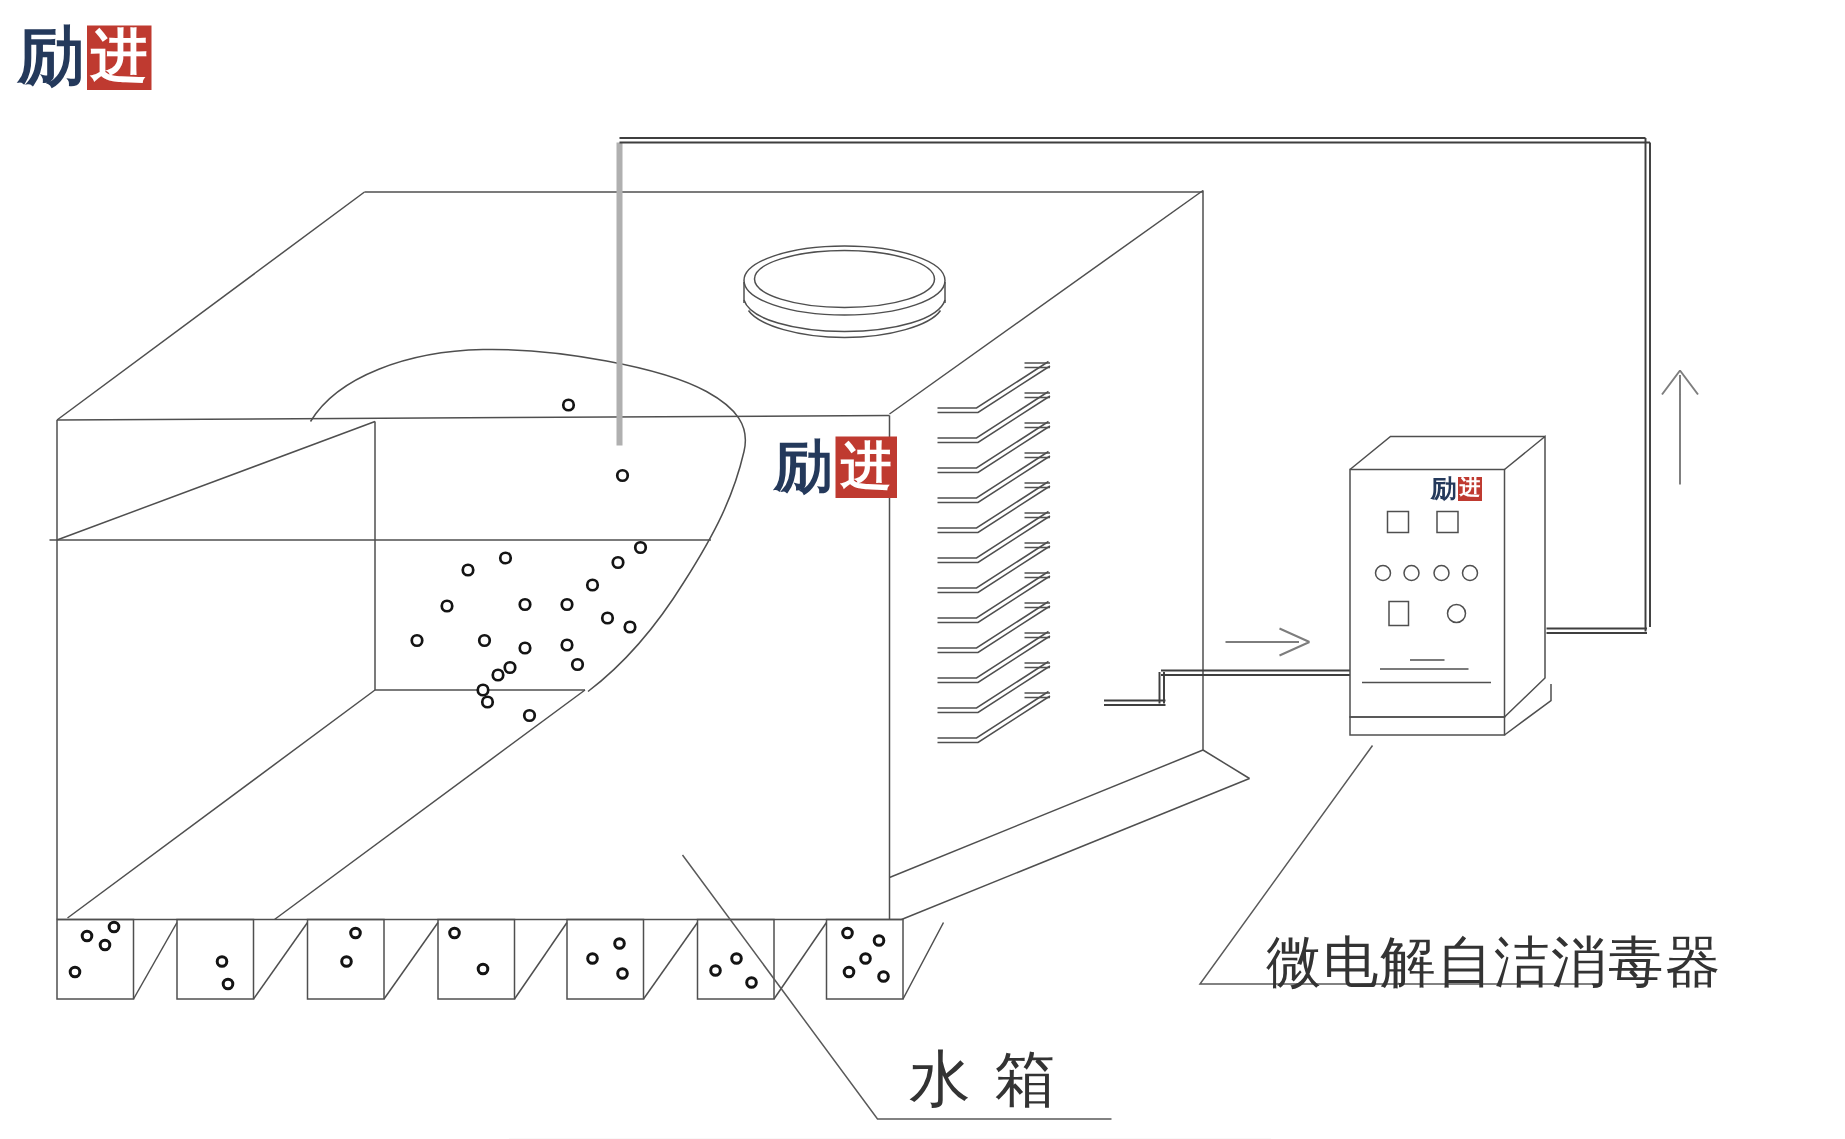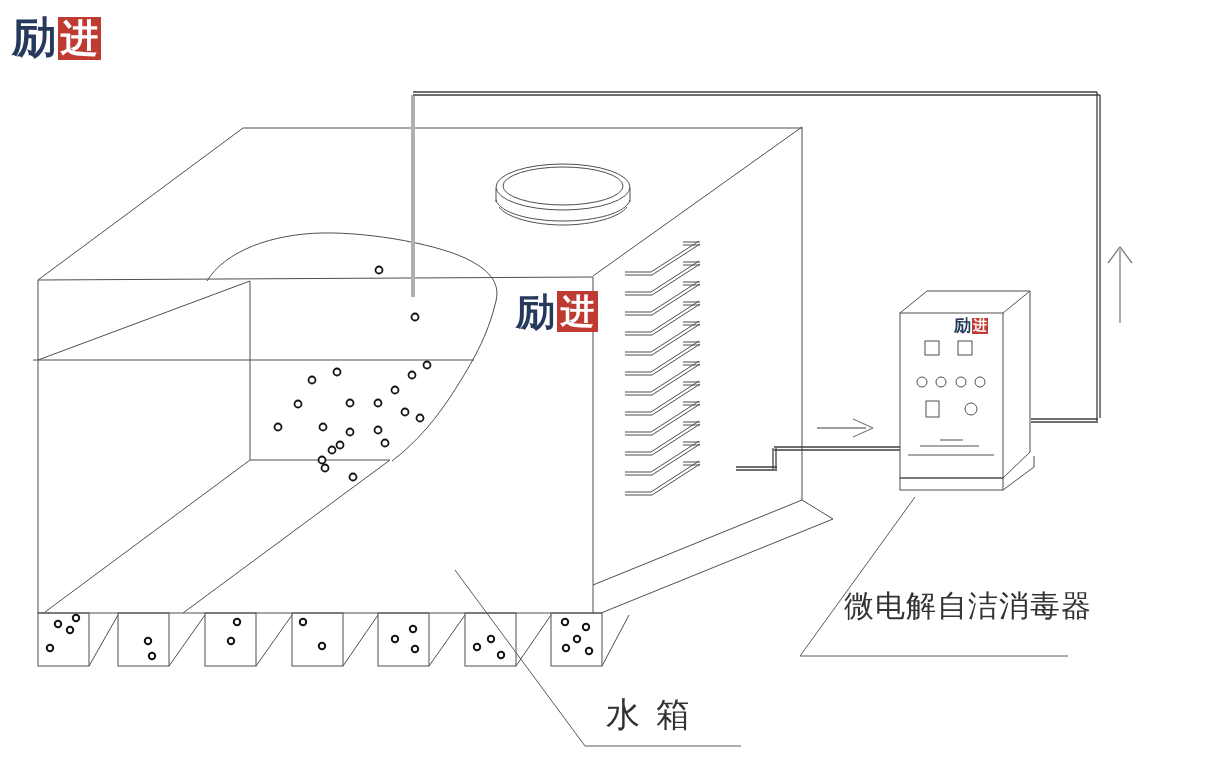--- a/index.html
+++ b/index.html
@@ -26,22 +26,22 @@
   .logo-main .c1{font-size:44px;}
   .logo-main .c2{width:43px;height:43px;font-size:38px;margin-left:2px;}
   .logo-center{left:516px;top:291px;}
   .logo-center .c1{font-size:39px;}
   .logo-center .c2{width:41px;height:41px;font-size:34px;margin-left:2px;}
   .logo-device{left:954px;top:317px;}
   .logo-device .c1{font-size:17px;}
   .logo-device .c2{width:16px;height:16px;font-size:14px;margin-left:1px;}
 
   .label{position:absolute;color:var(--text);white-space:nowrap;}
-  .label-tank{left:606px;top:692px;font-size:34px;letter-spacing:16px;}
-  .label-device{left:844px;top:586px;font-size:30px;letter-spacing:1px;}
+  .label-tank{left:606px;top:692px;font-size:41px;letter-spacing:16px;}
+  .label-device{left:844px;top:617px;font-size:37px;letter-spacing:1px;}
 </style>
 </head>
 <body>
 
 <div class="stage">
 
   <svg id="art" width="1230" height="759" viewBox="0 0 1230 759">
 
     <g id="g-tank">
       <path class="ln" d="M243,128 H802"></path>

